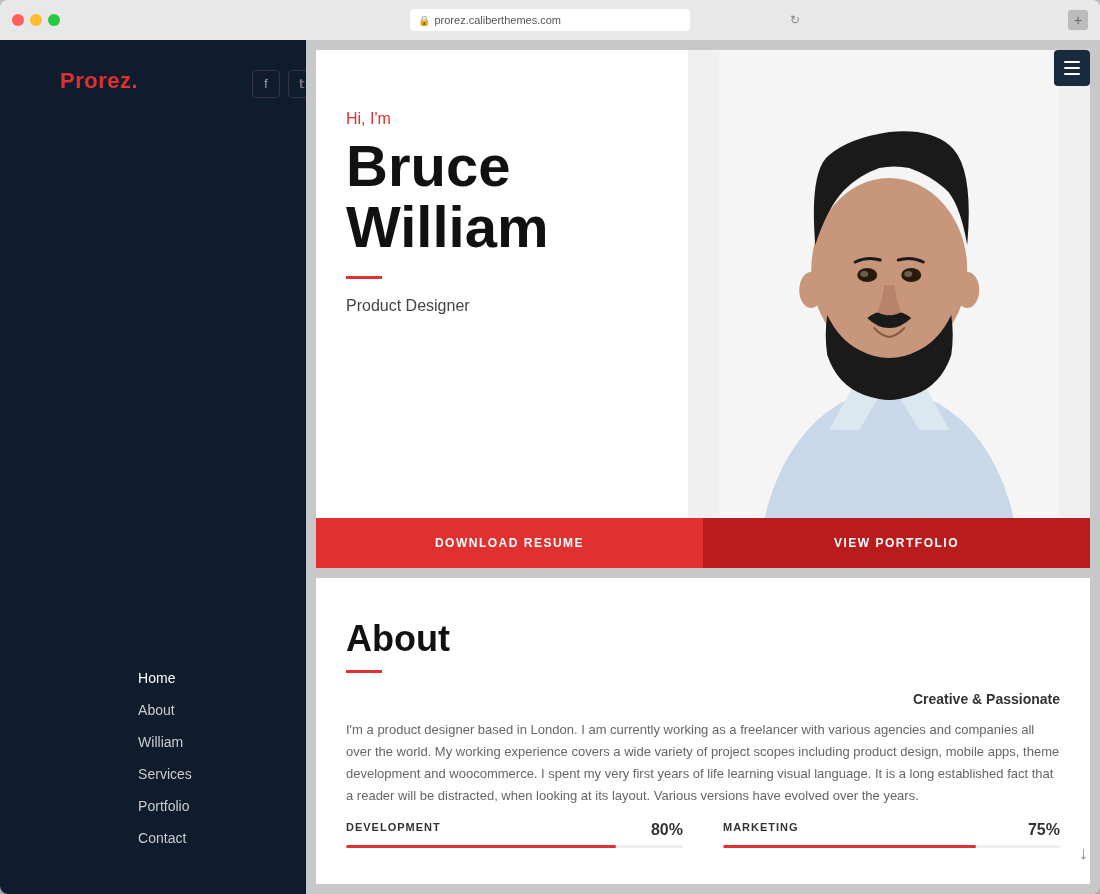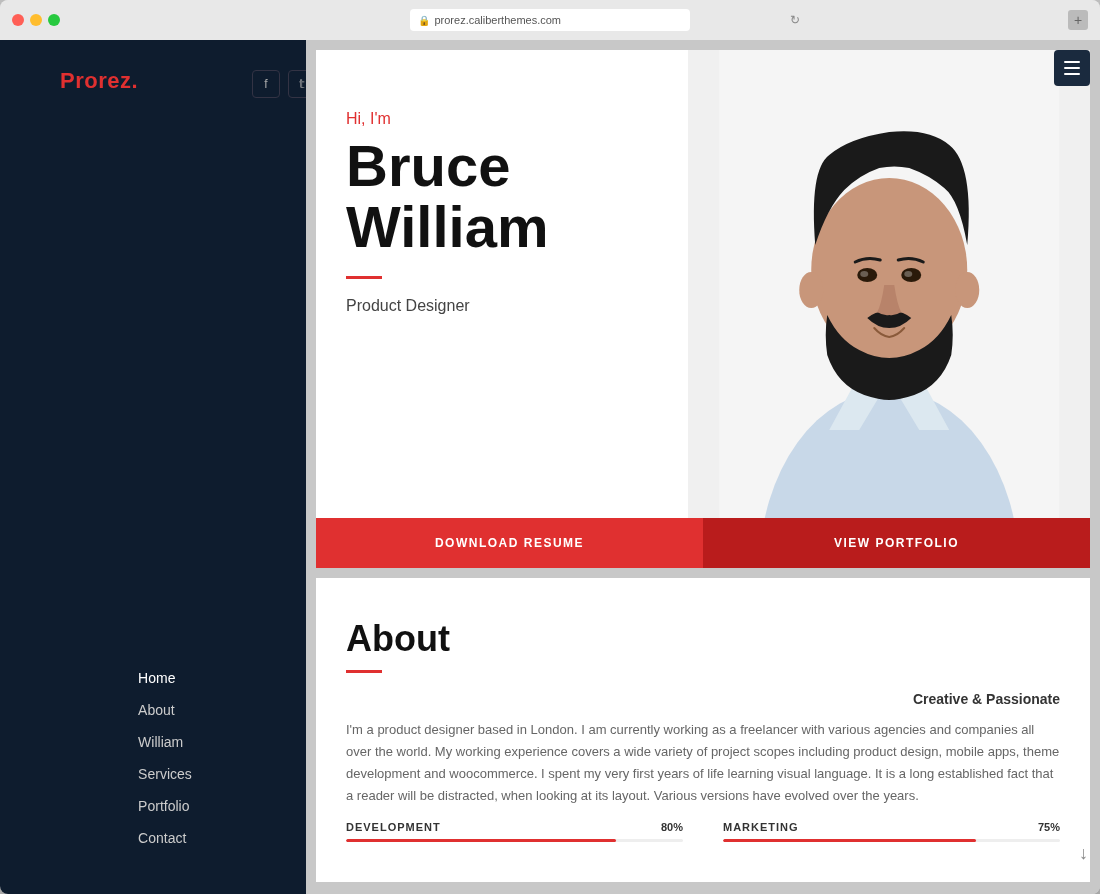--- a/index.html
+++ b/index.html
@@ -326,21 +326,21 @@
     }
 
     .skill-name {
       font-size: 11px;
       font-weight: 700;
       letter-spacing: 1px;
       color: #333;
     }
 
     .skill-pct {
-      font-size: 11px;
+      font-size: 16px;
       font-weight: 700;
       color: #333;
     }
 
     .skill-track {
       height: 3px;
       background: #eee;
       border-radius: 2px;
       overflow: hidden;
     }

